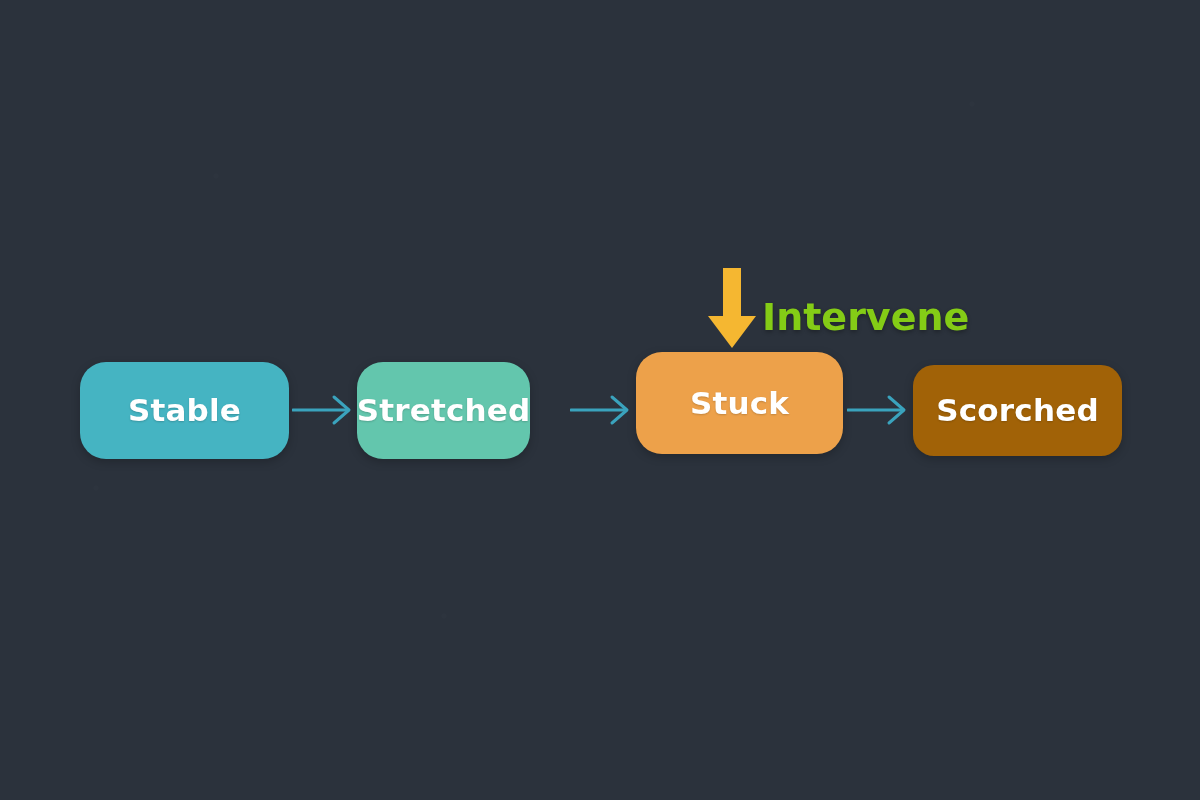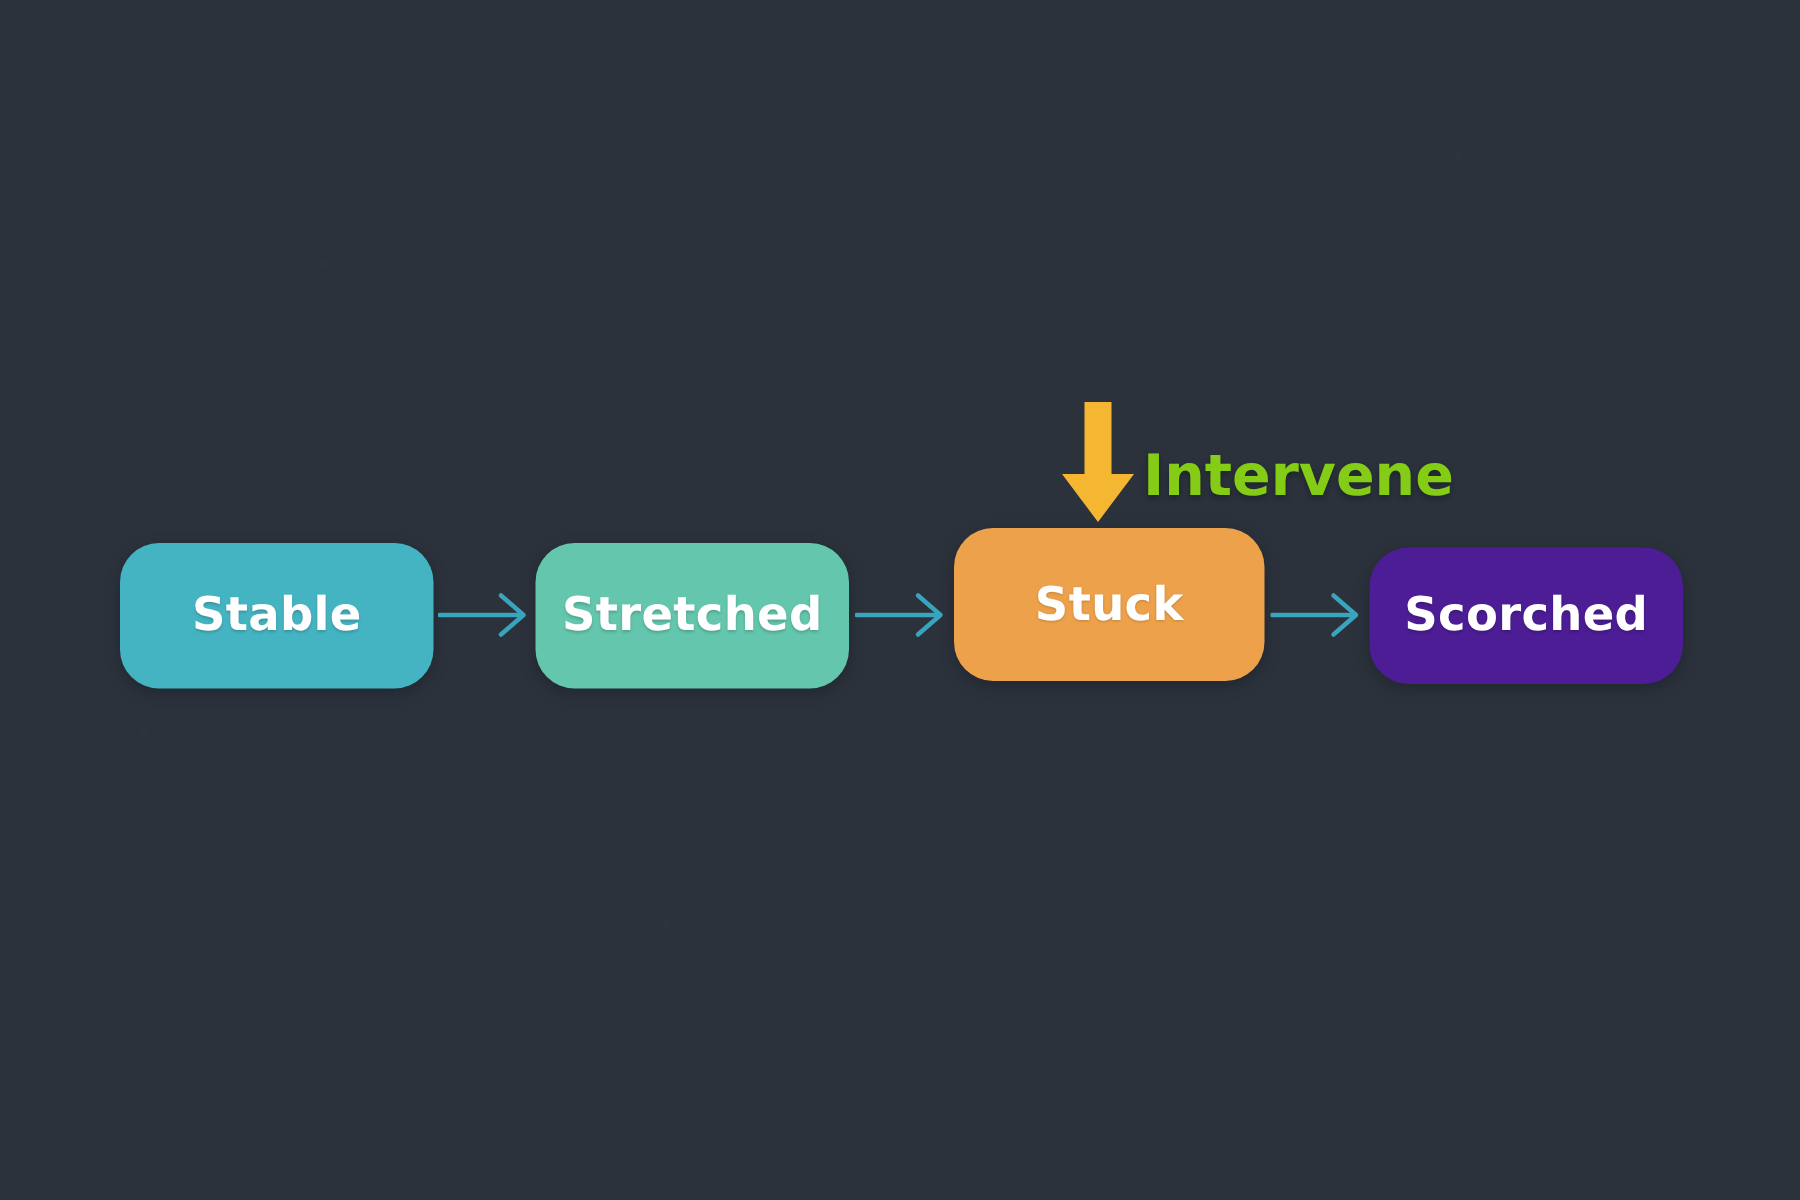--- a/index.html
+++ b/index.html
@@ -46,21 +46,21 @@
     color: #ffffff;
     font-weight: bold;
     font-size: 31px;
     letter-spacing: 0.2px;
     line-height: 1;
     white-space: nowrap;
     text-shadow: 0 1px 2px rgba(0,0,0,0.18);
   }
 
   .node-0 { left: 80px;  top: 362px; width: 209px; height: 97px; text-align: right;  }
-  .node-1 { left: 357px; top: 362px; width: 209px; height: 97px;  }
+  .node-1 { left: 357px; top: 362px; width: 173px; height: 97px;  }
   .node-2 { left: 636px; top: 352px; width: 207px; height: 102px; }
   .node-3 { left: 913px; top: 365px; width: 209px; height: 91px;  }
 
   
   .connector {
     position: absolute;
     top: 390px;
     width: 68px;
     height: 40px;
   }
@@ -100,21 +100,21 @@
   </div>
 
   <div class="node node-1" style="background:#63c6ad;">
     <span class="node-label">Stretched</span>
   </div>
 
   <div class="node node-2" style="background:#eda14a;">
     <span class="node-label">Stuck</span>
   </div>
 
-  <div class="node node-3" style="background:#4c1d95;">
+  <div class="node node-3" style="background:#a16207;border-radius:21px;">
     <span class="node-label">Scorched</span>
   </div>
 
   <svg class="connector connector-0" viewBox="0 0 68 40">
     <path d="M1 20 H54" stroke="#3aa3bd" stroke-width="3" fill="none" stroke-linecap="round"></path>
     <path d="M42 7 L57 20 L42 33" stroke="#3aa3bd" stroke-width="3" fill="none" stroke-linecap="round" stroke-linejoin="round"></path>
   </svg>
 
   <svg class="connector connector-1" viewBox="0 0 68 40">
     <path d="M1 20 H54" stroke="#3aa3bd" stroke-width="3" fill="none" stroke-linecap="round"></path>

